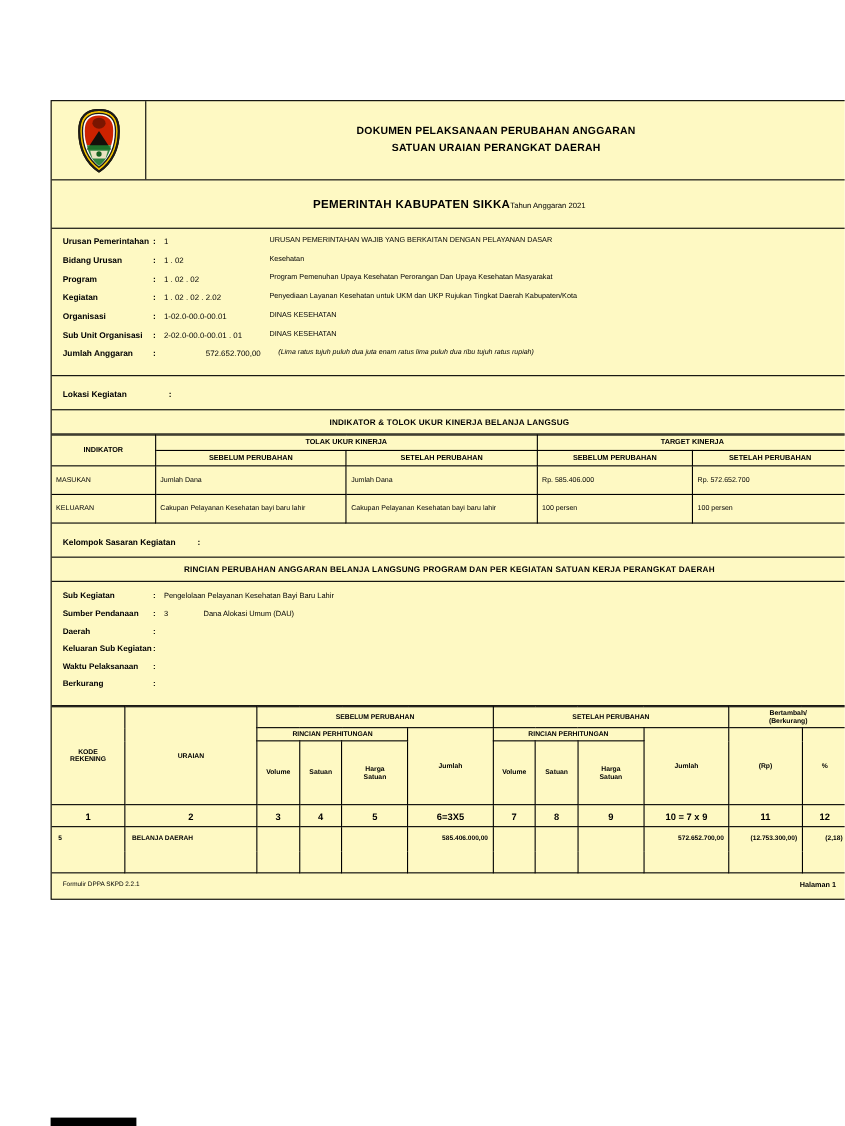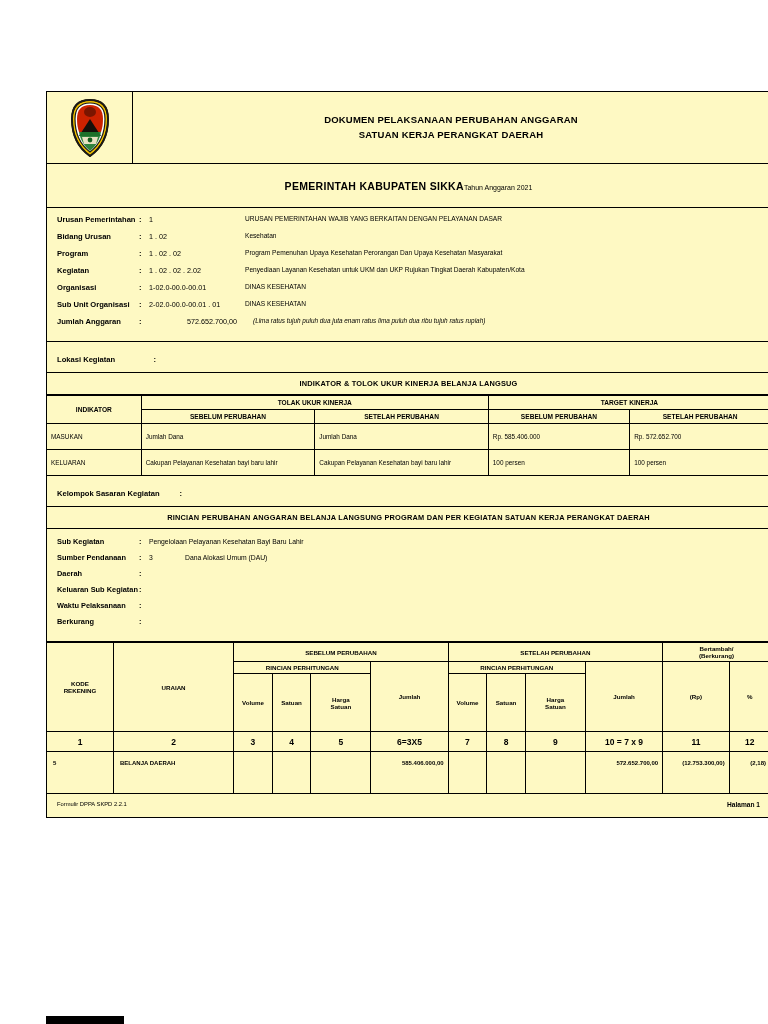--- a/index.html
+++ b/index.html
@@ -148,21 +148,21 @@
           <ellipse cx="20" cy="13" rx="6" ry="5" fill="#7a1500"></ellipse>
           <path d="M20 20 L31 37 L9 37 Z" fill="#15100a"></path>
           <path d="M9 33 L31 33 C30 40 26 47 20 52 C14 47 10 40 9 33 Z" fill="#1f7a2e" opacity="0.92"></path>
           <path d="M12 38 L28 38 L26 45 L14 45 Z" fill="#e8e2c0"></path>
           <circle cx="20" cy="41" r="2.4" fill="#16601f"></circle>
           <path d="M20 1 C32 1 38 8 38 20 C38 38 30 50 20 57 C10 50 2 38 2 20 C2 8 8 1 20 1 Z" fill="none" stroke="#1a1a1a" stroke-width="1.6"></path>
         </svg>
       </div>
       <div class="hdr-title">
         <div>DOKUMEN PELAKSANAAN PERUBAHAN ANGGARAN</div>
-        <div>SATUAN KERJA PERANGKAT DAERAH</div>
+        <div>SATUAN URAIAN PERANGKAT DAERAH</div>
       </div>
     </div>
 
     <div class="gov">
       <div class="gov-1">PEMERINTAH KABUPATEN SIKKA</div>
       <div class="gov-2">Tahun Anggaran 2021</div>
     </div>
 
     <div class="ident">
 

